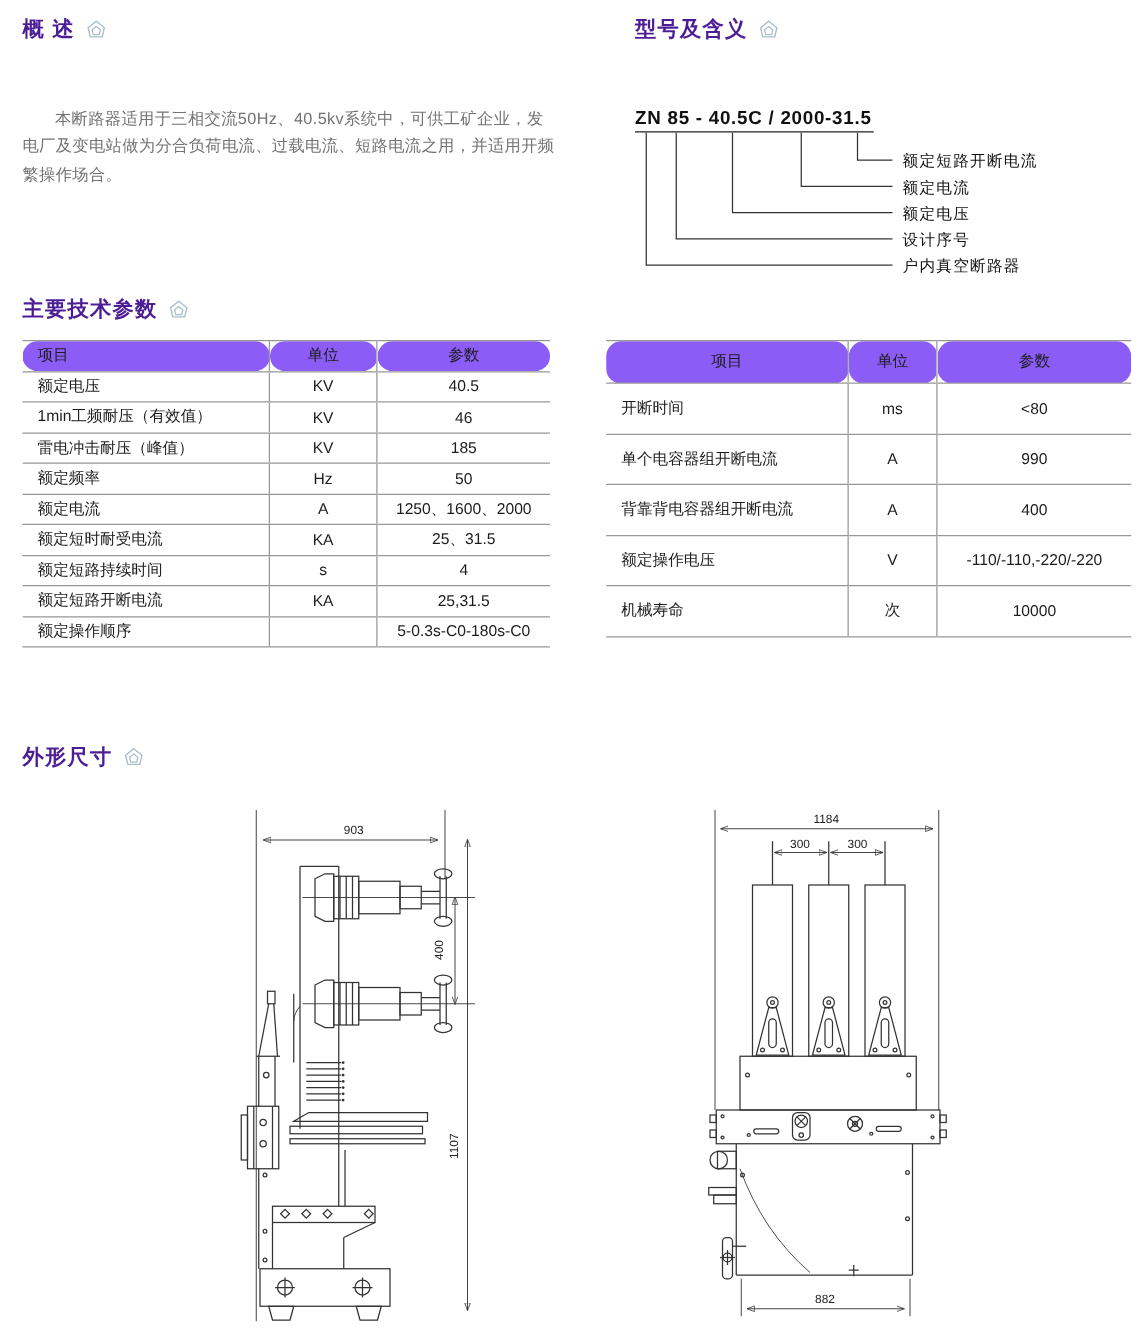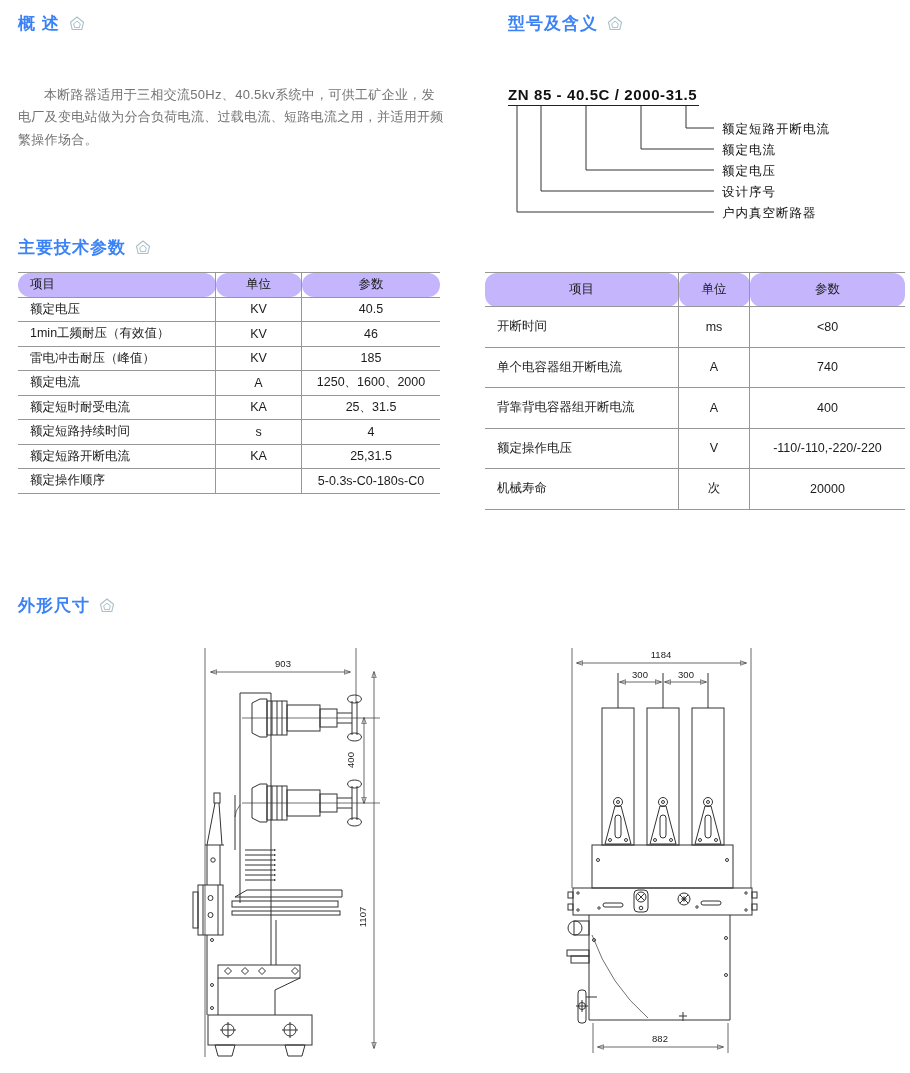--- a/index.html
+++ b/index.html
@@ -1,30 +1,30 @@
 <!DOCTYPE html>
 <html><head>
 <meta charset="utf-8">
 <style>
   html,body{margin:0;padding:0;background:#fff;}
   .page{position:relative;width:910px;height:1073px;background:#fff;overflow:hidden;
         font-family:"Liberation Sans","DejaVu Sans",sans-serif;color:#1c1c1c;}
   .abs{position:absolute;}
-  .h1{font-size:17px;font-weight:bold;color:#3b82f6;letter-spacing:1px;display:flex;align-items:center;gap:9px;}
+  .h1{font-size:17px;font-weight:bold;color:#4c1d95;letter-spacing:1px;display:flex;align-items:center;gap:9px;}
   .h1 .anchor{display:inline-block;width:16px;height:15px;}
   .body-text{font-size:13px;line-height:1.72;color:#737373;text-indent:2em;letter-spacing:.3px;}
   .model-code{font-size:15px;font-weight:bold;letter-spacing:.6px;color:#111;
               border-bottom:1.5px solid #222;padding:0 2px 2px 0;}
   .model-label{font-size:12.5px;color:#111;letter-spacing:1px;white-space:nowrap;}
   
   table.t{border-collapse:collapse;table-layout:fixed;}
   table.t th,table.t td{border-top:1px solid #979797;border-bottom:1px solid #979797;
         font-weight:normal;font-size:12.5px;color:#1c1c1c;padding:0;overflow:hidden;white-space:nowrap;}
   table.t td+td,table.t th+th{border-left:1px solid #979797;}
-  table.t thead th{background:#c4b5fd;border-radius:12px;}
+  table.t thead th{background:#8b5cf6;border-radius:12px;}
   .t-left{width:422px;}
   .t-left th,.t-left td{height:23.5px;}
   .t-left .c1{width:185px;text-align:left;padding-left:12px;}
   .t-left .c2{width:85px;text-align:center;}
   .t-left .c3{text-align:center;}
   .t-right{width:420px;}
   .t-right th{height:33px;}
   .t-right td{height:39.5px;}
   .t-right .c1{width:193px;text-align:left;padding-left:12px;}
   .t-right thead .c1{text-align:center;padding-left:0;}
@@ -107,20 +107,25 @@
           <td class="c1">1min工频耐压（有效值）</td>
           <td class="c2">KV</td>
           <td class="c3">46</td>
         </tr>
       <tr>
           <td class="c1">雷电冲击耐压（峰值）</td>
           <td class="c2">KV</td>
           <td class="c3">185</td>
         </tr>
       <tr>
+          <td class="c1">额定频率</td>
+          <td class="c2">Hz</td>
+          <td class="c3">50</td>
+        </tr>
+      <tr>
           <td class="c1">额定电流</td>
           <td class="c2">A</td>
           <td class="c3">1250、1600、2000</td>
         </tr>
       <tr>
           <td class="c1">额定短时耐受电流</td>
           <td class="c2">KA</td>
           <td class="c3">25、31.5</td>
         </tr>
       <tr>
@@ -151,36 +156,36 @@
     </thead>
     <tbody>
       <tr>
           <td class="c1">开断时间</td>
           <td class="c2">ms</td>
           <td class="c3">&lt;80</td>
         </tr>
       <tr>
           <td class="c1">单个电容器组开断电流</td>
           <td class="c2">A</td>
-          <td class="c3">740</td>
+          <td class="c3">990</td>
         </tr>
       <tr>
           <td class="c1">背靠背电容器组开断电流</td>
           <td class="c2">A</td>
           <td class="c3">400</td>
         </tr>
       <tr>
           <td class="c1">额定操作电压</td>
           <td class="c2">V</td>
           <td class="c3">-110/-110,-220/-220</td>
         </tr>
       <tr>
           <td class="c1">机械寿命</td>
           <td class="c2">次</td>
-          <td class="c3">20000</td>
+          <td class="c3">10000</td>
         </tr>
     </tbody>
   </table>
 
   <div class="abs h1" style="left:18px;top:594px;">
     <span>外形尺寸</span>
     <span class="anchor">
       <svg width="16" height="15" viewBox="0 0 16 15">
           <path d="M8 1 L14.5 6.2 L12.8 13.5 L3.2 13.5 L1.5 6.2 Z" fill="none" stroke="#a9bfca" stroke-width="1.1"></path>
           <path d="M8 5.2 L11.3 7.8 L10.4 11.6 L5.6 11.6 L4.7 7.8 Z" fill="none" stroke="#a9bfca" stroke-width="1"></path>

